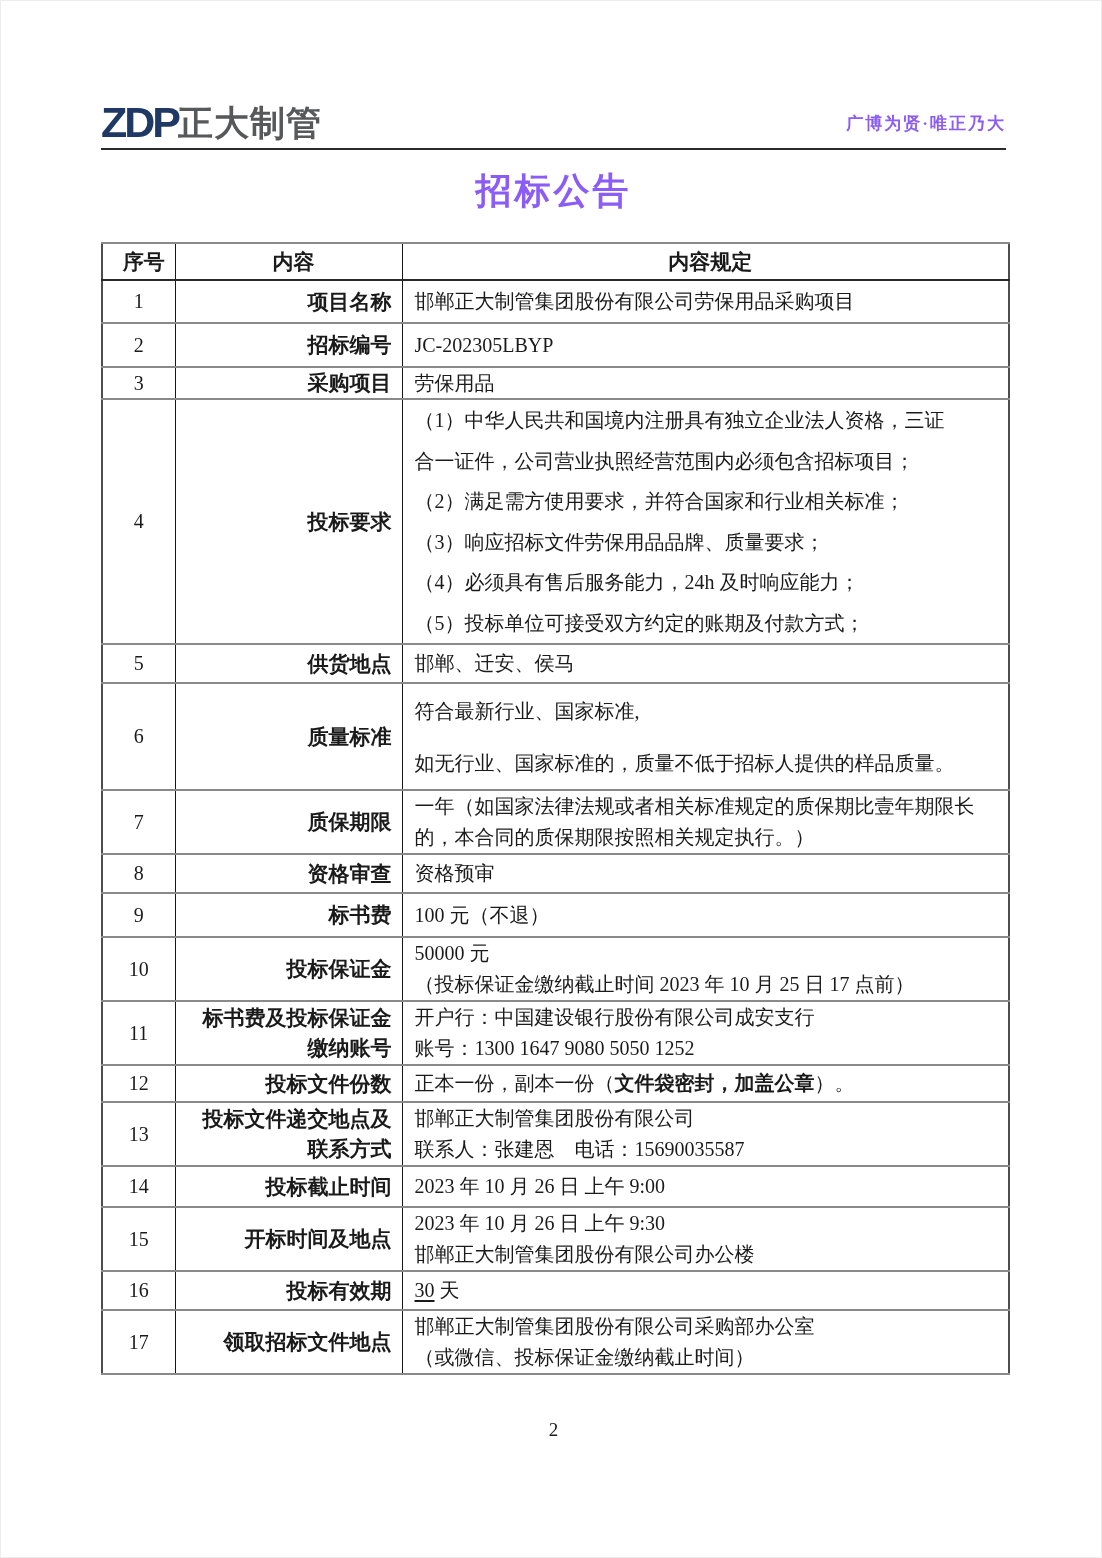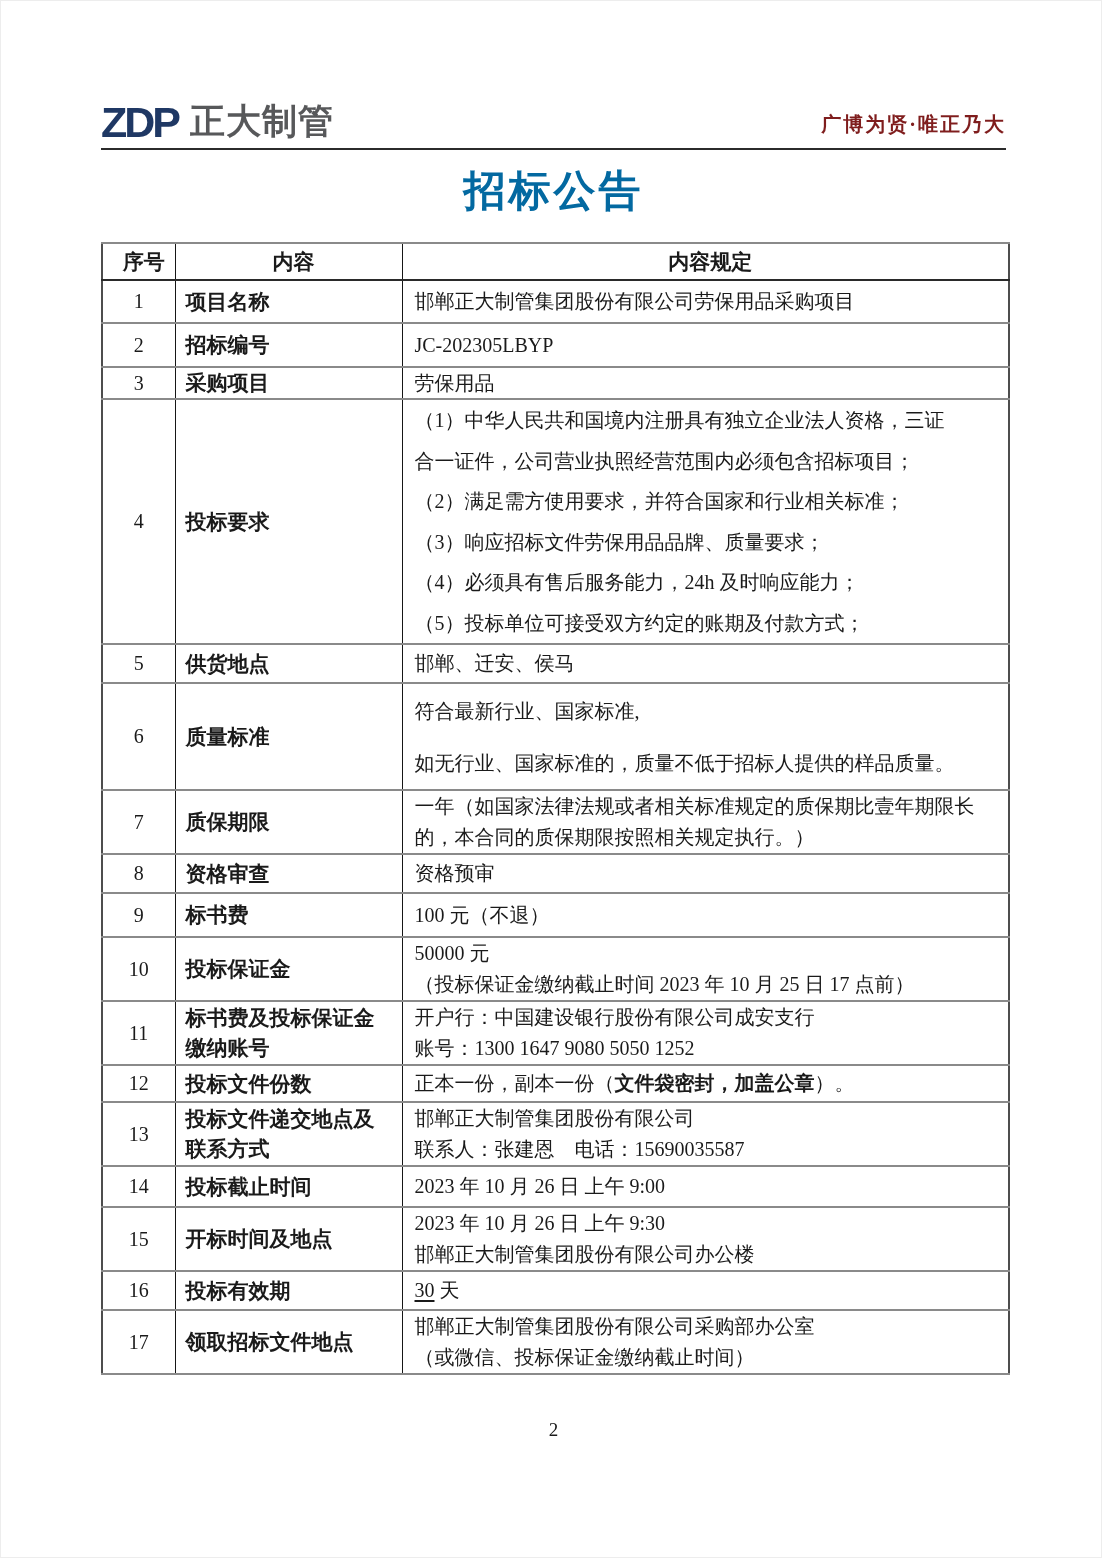--- a/index.html
+++ b/index.html
@@ -4,54 +4,54 @@
 <style>
   html,body{margin:0;padding:0;background:#fff;}
   body{
     width:1102px;height:1558px;position:relative;
     font-family:"Liberation Serif","DejaVu Serif",serif;
     color:#1a1a1a;overflow:hidden;
   }
   .page{box-sizing:border-box;width:1102px;height:1558px;padding:88px 95px 0 100px;border:1px solid #ededed;}
   
   .doc-header{display:flex;justify-content:space-between;align-items:flex-end;height:52px;}
-  .logo{display:flex;gap:12px;}
+  .logo{display:flex;align-items:flex-end;gap:0;}
   .logo-zdp{
     font-family:"Liberation Sans","DejaVu Sans",sans-serif;
     font-weight:800;font-size:43px;line-height:38px;color:#1f3864;letter-spacing:-3px;
   }
   .logo-name{
     font-family:"Liberation Sans","DejaVu Sans",sans-serif;
     font-weight:900;font-size:35px;line-height:36px;color:#57585a;letter-spacing:1px;
   }
   .slogan{
-    font-size:20px;font-weight:700;color:#7f1d1d;letter-spacing:2px;line-height:30px;padding-bottom:2px;
+    font-size:17px;font-weight:700;color:#8b5cf6;letter-spacing:2px;line-height:30px;padding-bottom:2px;
   }
   .rule{border-bottom:2px solid #2b2b2b;margin-top:7px;}
   
   h1.title{
     font-family:"Liberation Sans","DejaVu Sans",sans-serif;
-    font-weight:600;font-size:42px;color:#0369a1;text-align:center;
+    font-weight:600;font-size:36px;color:#8b5cf6;text-align:center;
     margin:14px 0 0 0;letter-spacing:3px;line-height:54px;
   }
   
   table.tender{
     border-collapse:collapse;table-layout:fixed;width:907px;margin-top:24px;
     border:2px solid #4d4d4d;
   }
   th,td{
     border-left:1px solid #161616;border-right:1px solid #161616;
     border-top:2px solid #8a8a8a;border-bottom:2px solid #8a8a8a;
     padding:0;vertical-align:middle;
   }
   thead th{
     font-size:21px;font-weight:700;text-align:center;border-bottom:2px solid #2a2a2a;padding-left:10px;
   }
   td.no{text-align:center;font-size:20px;}
-  td.label{text-align:left;font-weight:700;font-size:21px;padding:0 10px;line-height:30px;margin-left:24px;}
+  td.label{text-align:right;font-weight:700;font-size:21px;padding:0 10px;line-height:30px;margin-left:24px;}
   td.content{font-size:20px;padding:0 12px;}
   .center{}
   .left{text-align:left;}
   .req .line{line-height:40.5px;text-align:left;}
   .lh31 .line{line-height:31px;}
   .lh52 .line{line-height:52px;}
   .wrap2{line-height:31px;}
   .bold{font-weight:700;}
   .u{text-decoration:underline;text-underline-offset:3px;}
   .pagenum{text-align:center;font-size:19px;margin-top:44px;}

